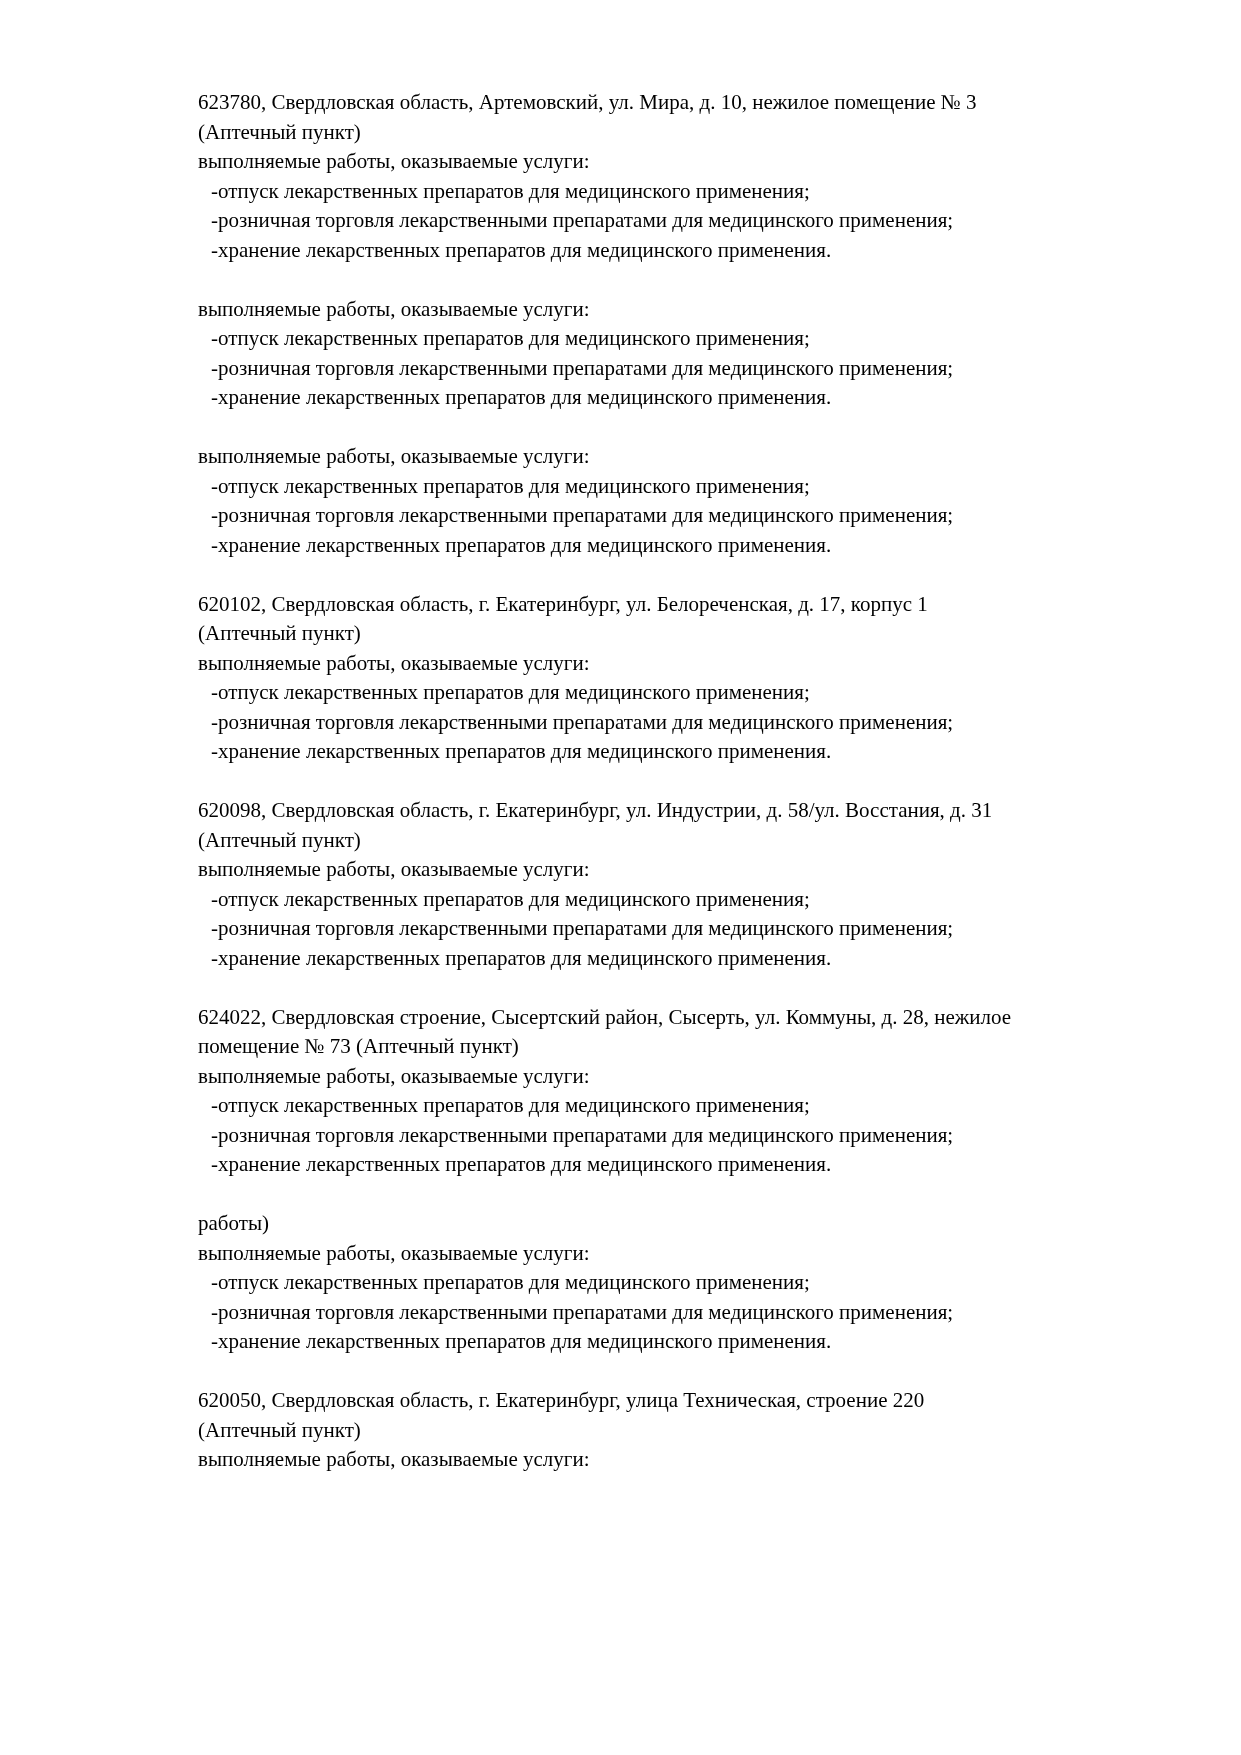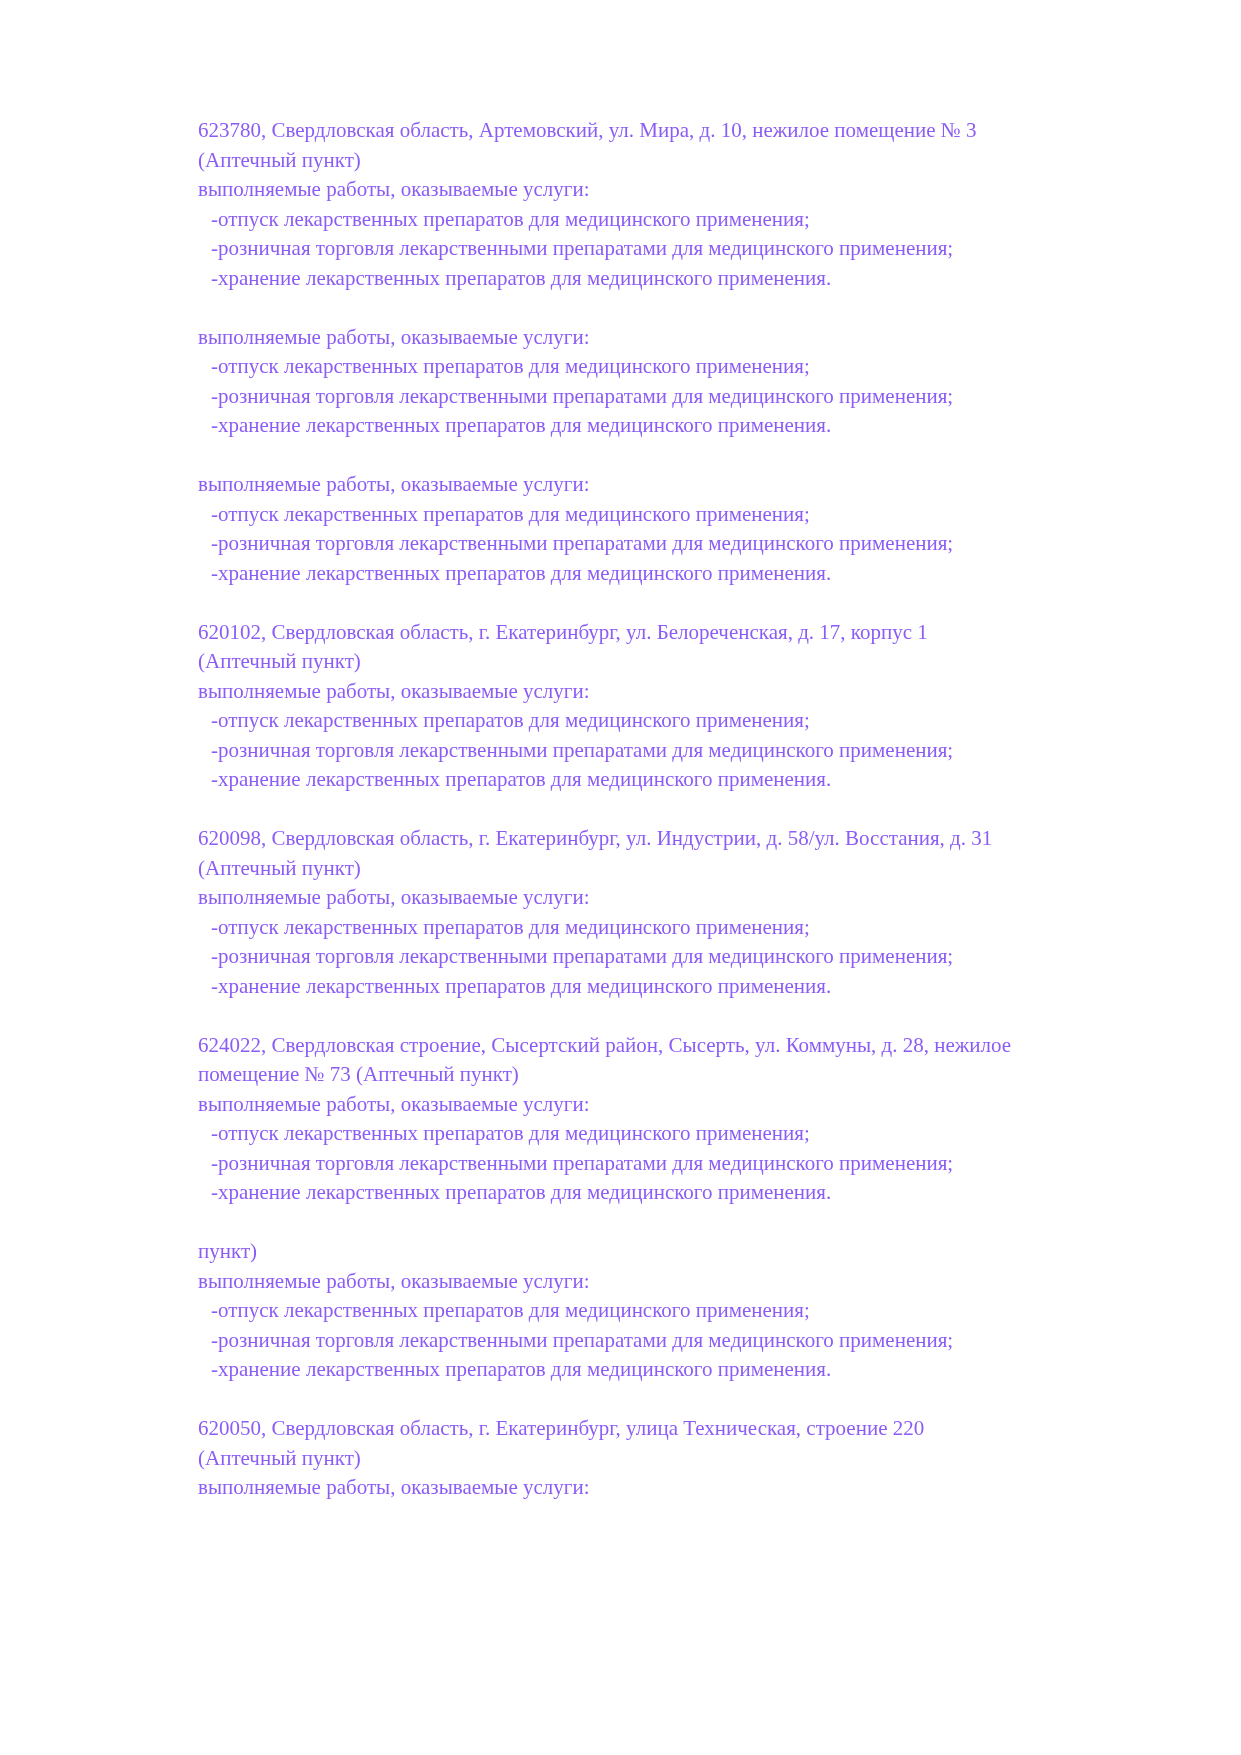--- a/index.html
+++ b/index.html
@@ -9,25 +9,25 @@
   }
   body {
     width: 1241px;
     height: 1755px;
     overflow: hidden;
   }
   .page {
     box-sizing: border-box;
     width: 1241px;
     height: 1755px;
-    padding: 116px 40px 0 198px;
+    padding: 88px 40px 0 198px;
     font-family: "Liberation Serif", "DejaVu Serif", serif;
     font-size: 21px;
     line-height: 29.5px;
-    color: #8b5cf6;
+    color: #000000;
     background: #ffffff;
   }
   .entry {
     margin: 0 0 29.5px 0;
   }
   .line {
     white-space: nowrap;
   }
   .service-line {
     padding-left: 13px;
@@ -77,21 +77,21 @@
       </div>
       <div class="entry">
         <div class="line">624022, Свердловская строение, Сысертский район, Сысерть, ул. Коммуны, д. 28, нежилое</div>
         <div class="line">помещение № 73 (Аптечный пункт)</div>
         <div class="line">выполняемые работы, оказываемые услуги:</div>
         <div class="service-line">-отпуск лекарственных препаратов для медицинского применения;</div>
         <div class="service-line">-розничная торговля лекарственными препаратами для медицинского применения;</div>
         <div class="service-line">-хранение лекарственных препаратов для медицинского применения.</div>
       </div>
       <div class="entry">
-        <div class="line">пункт)</div>
+        <div class="line">работы)</div>
         <div class="line">выполняемые работы, оказываемые услуги:</div>
         <div class="service-line">-отпуск лекарственных препаратов для медицинского применения;</div>
         <div class="service-line">-розничная торговля лекарственными препаратами для медицинского применения;</div>
         <div class="service-line">-хранение лекарственных препаратов для медицинского применения.</div>
       </div>
       <div class="entry">
         <div class="line">620050, Свердловская область, г. Екатеринбург, улица Техническая, строение 220</div>
         <div class="line">(Аптечный пункт)</div>
         <div class="line">выполняемые работы, оказываемые услуги:</div>
       </div>

